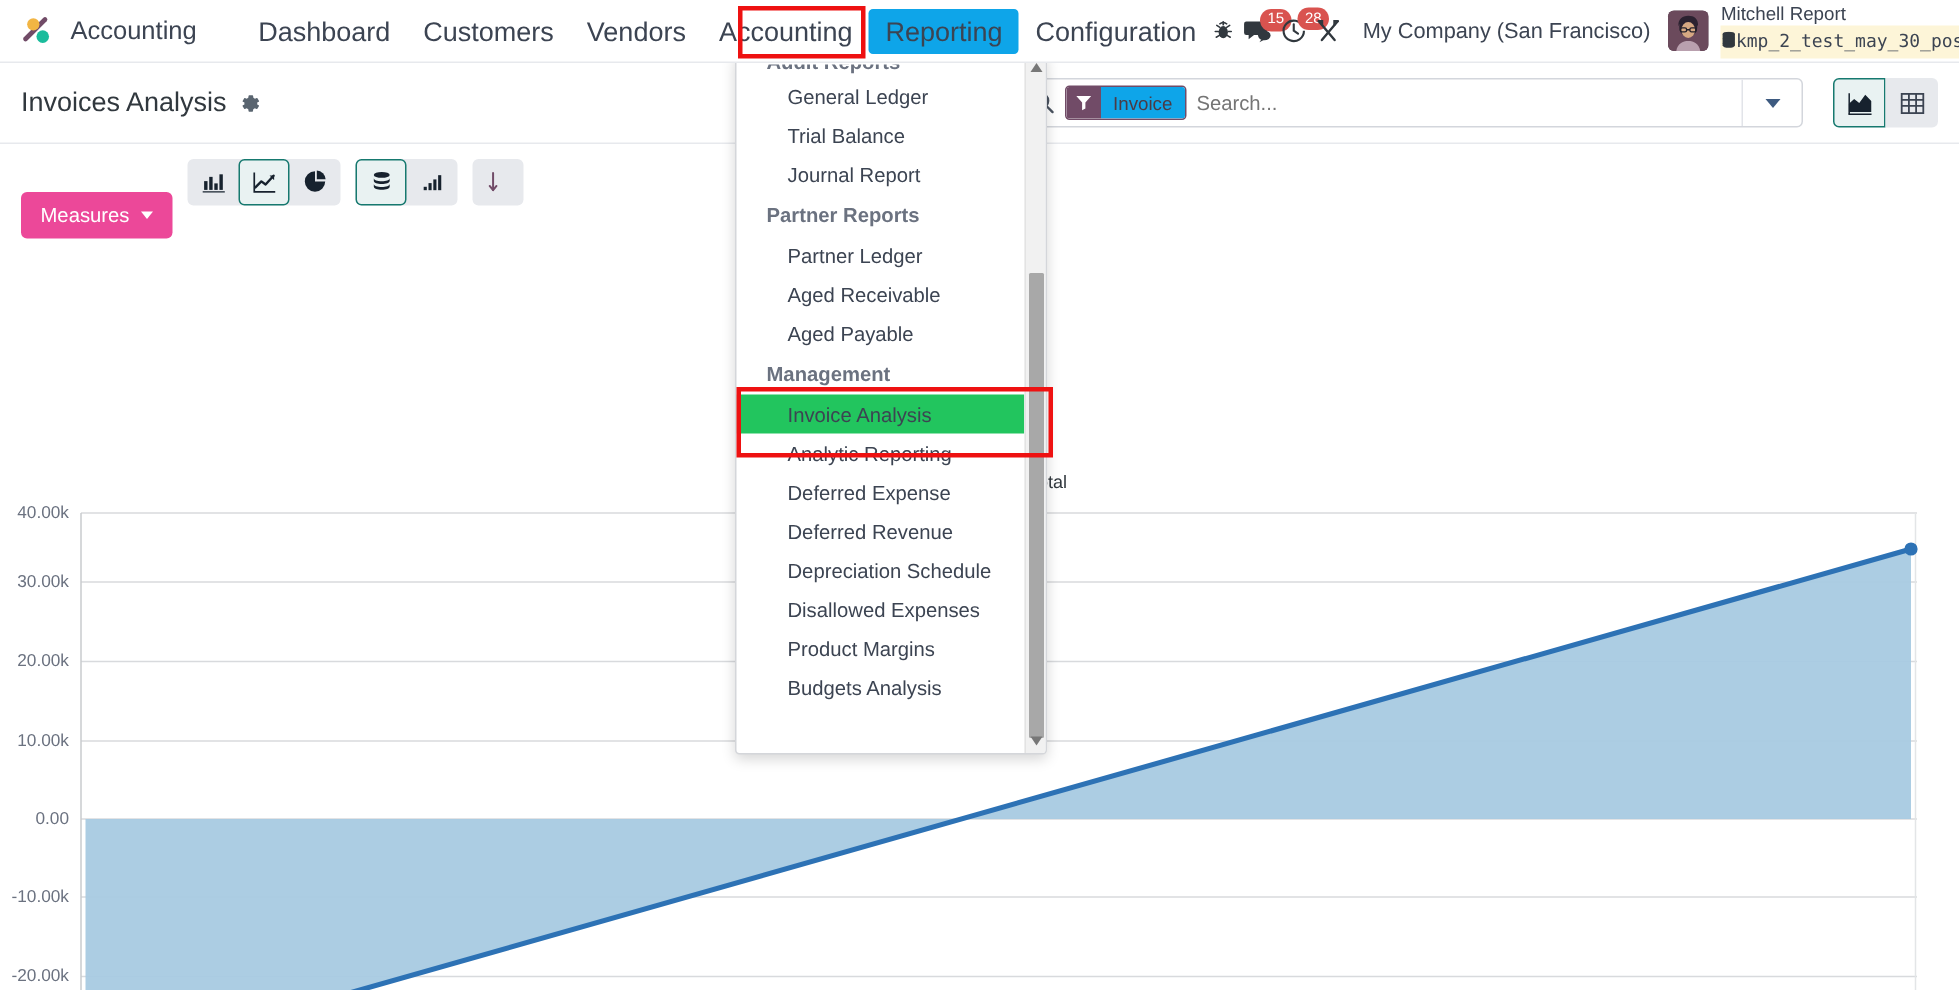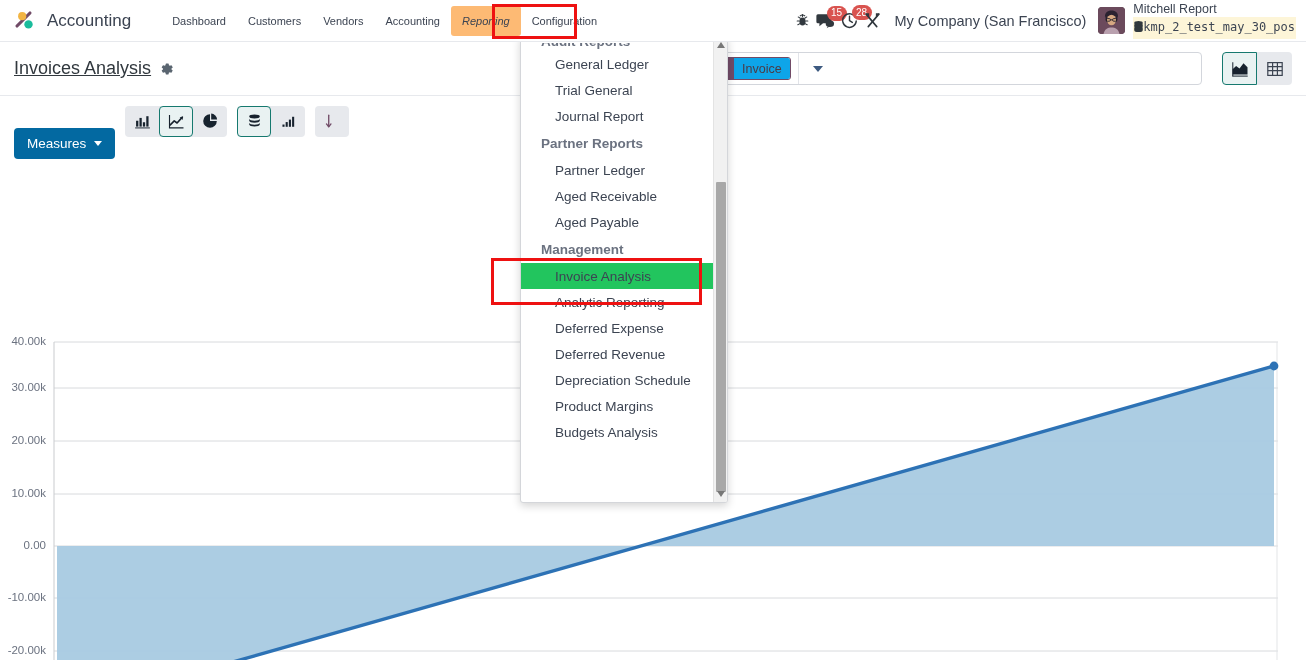--- a/index.html
+++ b/index.html
@@ -22,25 +22,25 @@
     z-index: 60;
     border-bottom: 1px solid #e7e9ed;
   }
   .brand-logo { width: 24px; height: 24px; flex: 0 0 24px; margin-right: 9px; position: relative; }
   .app-name {
     font-size: 17px; color: #3c4452; font-weight: 400;
     margin-right: 30px; white-space: nowrap;
   }
   .menu-items { display: flex; align-items: center; gap: 0px; }
   .menu-item {
-    font-size: 11px; color: #3c4452; padding: 5px 11px;
+    font-size: 18px; color: #3c4452; padding: 5px 11px;
     white-space: nowrap; border-radius: 3px; cursor: pointer;
     line-height: 20px;
   }
-  .menu-item.active { background: #fdba74; font-style: italic; }
+  .menu-item.active { background: #0ea5e9; }
   .nav-spacer { flex: 1 1 auto; }
   .sys-icons { display: flex; align-items: center; gap: 6px; margin-right: 14px; }
   .sys-icon { position: relative; color: #31383e; display: flex; align-items: center; cursor: pointer;}
   .badge {
     position: absolute; top: -7px; left: 11px;
     background: #d9534f; color: #fff; font-size: 10px; line-height: 1;
     border-radius: 9px; padding: 2.5px 4.5px; font-weight: 500;
     min-width: 16px; text-align: center;
   }
   .company-name {
@@ -59,21 +59,21 @@
     font-family: "DejaVu Sans Mono", monospace; white-space: nowrap;
     display: inline-block; padding: 4px 1px;
   }
 
   
   .control-panel {
     height: 54px; background: #fff; display: flex; align-items: center;
     padding: 0 14px; border-bottom: 1px solid #e7e9ed; position: relative; z-index: 10;
   }
   .breadcrumb { display: flex; align-items: center; gap: 9px; }
-  .page-title { font-size: 18px; color: #31383e; white-space: nowrap; text-decoration: underline; }
+  .page-title { font-size: 18px; color: #31383e; white-space: nowrap; }
   .gear-icon { color: #5a6570; font-size: 14px; cursor: pointer; display: flex; }
   .cp-spacer { flex: 1 1 auto; }
 
   .searchview {
     width: 525px; height: 33px; border: 1px solid #d3d6dc; border-radius: 4px;
     background: #fff; display: flex; align-items: center; overflow: hidden;
     margin-right: 20px;
   }
   .search-ico { padding: 0 7px 0 10px; color: #4a5360; display: flex; }
   .facet { display: flex; align-items: center; height: 23px; border-radius: 3px; overflow: hidden;
@@ -98,21 +98,21 @@
   .view-btn:first-child { border-radius: 4px 0 0 4px; }
   .view-btn:last-child { border-radius: 0 4px 4px 0; }
   .view-btn.active { background: #e9f2f2; border: 1px solid #16796f; }
 
   
   .graph-toolbar {
     height: 50px; display: flex; align-items: center; padding: 0 14px; gap: 10px;
     background: #fff; position: relative; z-index: 10;
   }
   .btn-measures {
-    background: #0369a1; color: #fff; font-size: 13.5px; border: 0; border-radius: 4px;
+    background: #ec4899; color: #fff; font-size: 13.5px; border: 0; border-radius: 4px;
     height: 31px; padding: 0 13px; display: flex; align-items: center; gap: 8px; cursor: pointer;
     font-family: "Liberation Sans", sans-serif;
     margin-top: 44px;
   }
   .btn-measures .car { width: 0; height: 0; border-left: 4.5px solid transparent;
        border-right: 4.5px solid transparent; border-top: 5.5px solid #fff; }
   .btn-plain {
     background: #e7e9ed; color: #31383e; font-size: 13.5px; border: 0; border-radius: 4px;
     height: 31px; padding: 0 13px; display: flex; align-items: center; cursor: pointer;
     font-family: "Liberation Sans", sans-serif; white-space: nowrap;
@@ -127,21 +127,21 @@
   
   .chart-area { position: relative; width: 1306px; height: 514px; background: #fff; }
   .chart-svg { position: absolute; top: 0; left: 0; }
   .axis-label-y { font-size: 11.5px; fill: #6b7280; }
   .axis-label-x { font-size: 11.5px; fill: #6b7280; }
   .axis-title { font-size: 11.5px; fill: #6b7280; }
   .legend-label { font-size: 12px; fill: #31383e; }
 
   
   .dropdown {
-    position: absolute; left: 520px; top: 36px; width: 208px; height: 467px;
+    position: absolute; left: 490px; top: 36px; width: 208px; height: 467px;
     background: #fff; border: 1px solid #d4d6da; border-radius: 3px;
     box-shadow: 0 3px 9px rgba(0,0,0,.17); z-index: 50;
     display: flex; overflow: hidden;
   }
   .dd-inner { flex: 1 1 auto; overflow: hidden; padding-top: 6px; position: relative; }
   .dd-header {
     font-size: 13.5px; color: #6b7280; font-weight: 700; padding: 7px 14px 6px 20px;
   }
   .dd-item {
     font-size: 13.5px; color: #3c4452; padding: 5.5px 14px 5.5px 34px;
@@ -284,20 +284,23 @@
       </svg>
     </span>
     <span class="facet">
       <span class="facet-ico">
         <svg width="11" height="11" viewBox="0 0 12 12" fill="#fff">
           <path d="M0.6 1h10.8L7.2 5.9v4.3l-2.4 1.3V5.9z"></path>
         </svg>
       </span>
       <span class="facet-label">Invoice</span>
     </span>
+    <span class="search-input-wrap">
+      <input class="search-input" type="text" placeholder="Search..." style="">
+    </span>
     <span class="search-drop">
       <span class="caret-dn"></span>
     </span>
   </div>
 
   <div class="view-switcher">
     <div class="view-btn active">
       <svg width="18" height="18" viewBox="0 0 18 18" fill="#17222e">
         <path d="M1.6 14.6V9.2l3.5-3.2 3.4 2.6 4-5.4 4 4.1v7.3z"></path>
         <path d="M1.3 15.6h15.4v1H1.3z"></path>
@@ -420,34 +423,35 @@
 </div>
 
 <div class="dropdown">
   <div class="dd-inner">
 
     <div class="dd-cut">
       <span>Audit Reports</span>
     </div>
 
     <div class="dd-item">General Ledger</div>
-    <div class="dd-item">Trial General</div>
+    <div class="dd-item">Trial Balance</div>
     <div class="dd-item">Journal Report</div>
 
     <div class="dd-header">Partner Reports</div>
     <div class="dd-item">Partner Ledger</div>
     <div class="dd-item">Aged Receivable</div>
     <div class="dd-item">Aged Payable</div>
 
     <div class="dd-header">Management</div>
     <div class="dd-item hovered">Invoice Analysis</div>
     <div class="dd-item">Analytic Reporting</div>
     <div class="dd-item">Deferred Expense</div>
     <div class="dd-item">Deferred Revenue</div>
     <div class="dd-item">Depreciation Schedule</div>
+    <div class="dd-item">Disallowed Expenses</div>
     <div class="dd-item">Product Margins</div>
     <div class="dd-item">Budgets Analysis</div>
   </div>
 
   <div class="dd-scroll">
     <span class="arr arr-up"></span>
     <span class="dd-thumb"></span>
     <span class="arr arr-dn"></span>
   </div>
 </div>

